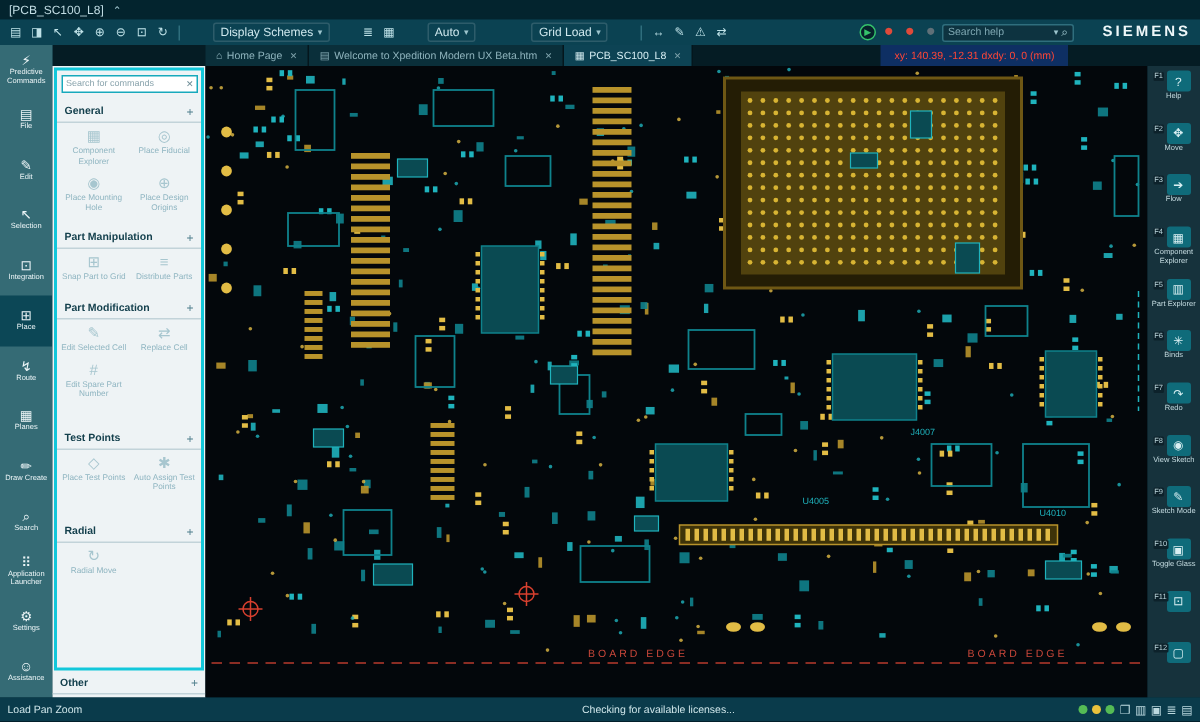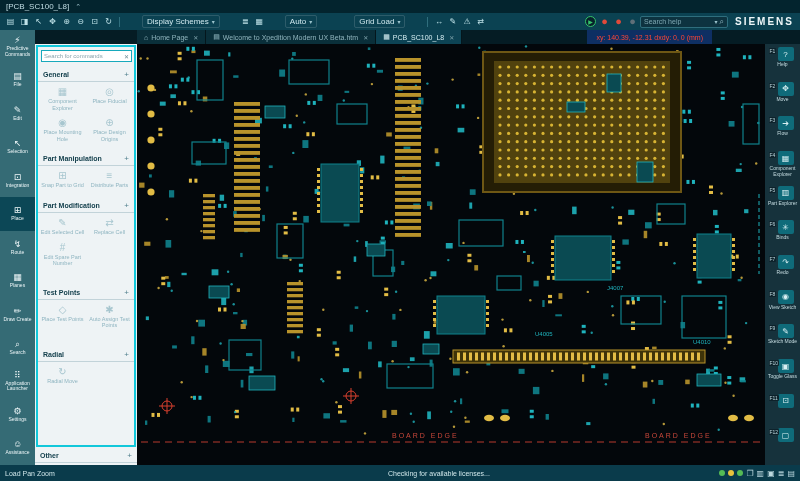--- a/index.html
+++ b/index.html
@@ -16,21 +16,21 @@
   .car{font-size:6px;color:#9cc4cd}
   .run{width:11px;height:11px;border-radius:50%;display:flex;align-items:center;justify-content:center;font-size:6px;margin:0 1px}
   .run-play{border:1px solid #35c36b;color:#35c36b;background:#07222b}
   .run-red{color:#e04a3a;font-size:11px;line-height:11px}
   .run-gray{color:#5f7078;font-size:11px;line-height:11px}
   .flexspacer{flex:1}
   .tbsearch{display:flex;align-items:center;gap:2px;background:#0d3340;border:1px solid #2f6e7d;border-radius:2px;height:12px;padding:0 3px;width:88px}
   .tbsearch input{flex:1;min-width:0;background:transparent;border:0;outline:0;color:#cfe8ee;font-size:7px;font-family:inherit}
   .tbsearch input::placeholder{color:#7fa8b2}
   .searchglyph{font-size:8px;color:#9cc4cd}
-  .brand{font-size:10px;font-weight:bold;letter-spacing:2px;color:#eef7f9;margin:0 2px 0 6px}
+  .brand{font-size:10px;font-weight:bold;letter-spacing:2px;color:#eef7f9;margin:0 2px 0 18px}
 
   .tabbar{position:absolute;left:35px;top:30px;right:0;height:14px;background:#051c24;display:flex;align-items:stretch;padding-left:102px}
   .tab{display:flex;align-items:center;gap:3px;padding:0 7px;font-size:7px;color:#8fb4bd;background:#0a2f3a;border-right:1px solid #04161c;white-space:nowrap}
   .tab.active{background:#0d4354;color:#d6eef3}
   .tico{font-size:7px}
   .tx{font-size:6px;margin-left:2px;color:#7fa3ac}
   .coords{margin-left:auto;margin-right:88px;display:flex;align-items:center;background:#0e2f63;color:#ff4636;font-size:7px;padding:0 9px;white-space:nowrap}
 
   .rail-left{position:absolute;left:0;top:30px;width:35px;bottom:16px;background:#356b75;display:flex;flex-direction:column}
   .rail-item{flex:1;display:flex;flex-direction:column;align-items:center;justify-content:center;gap:1px;color:#ecf5f7;padding:1px}

